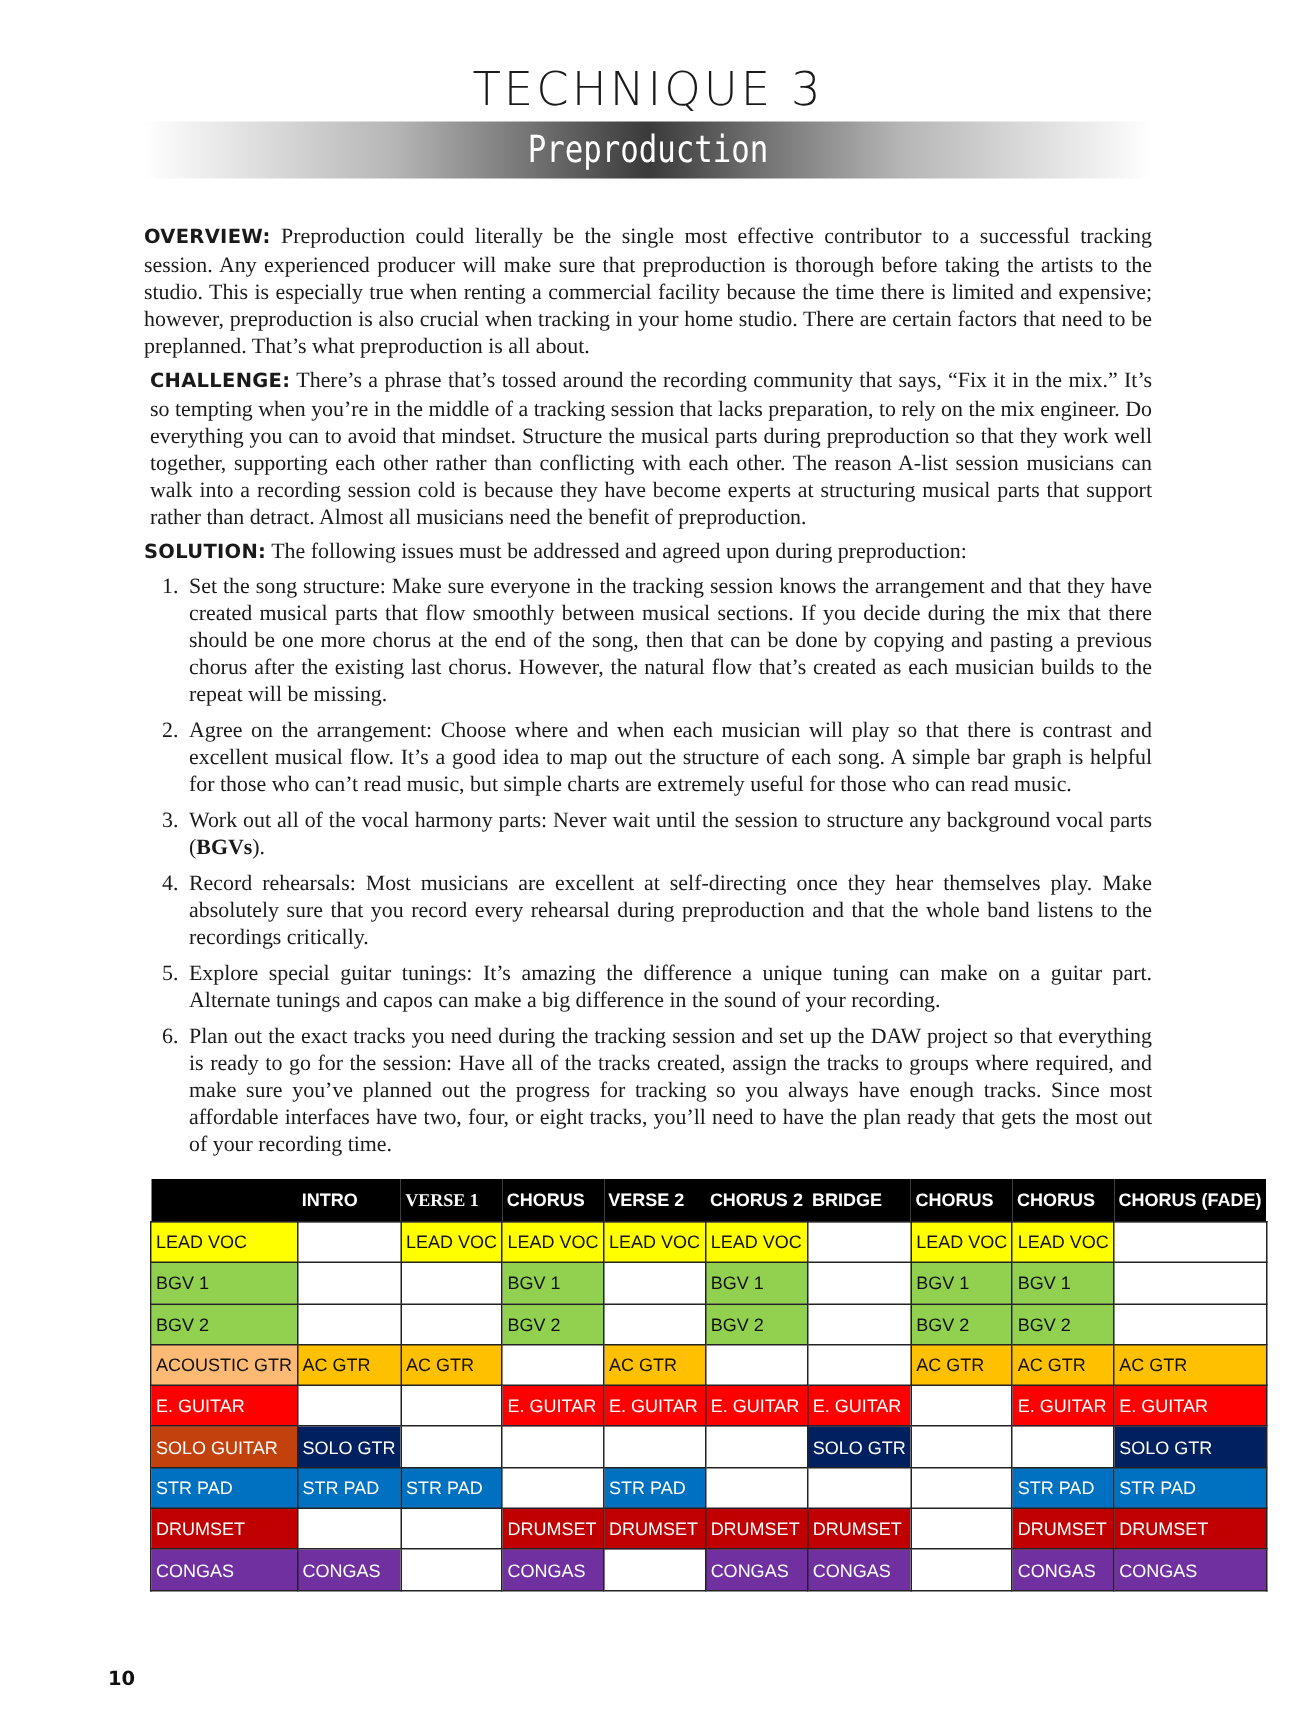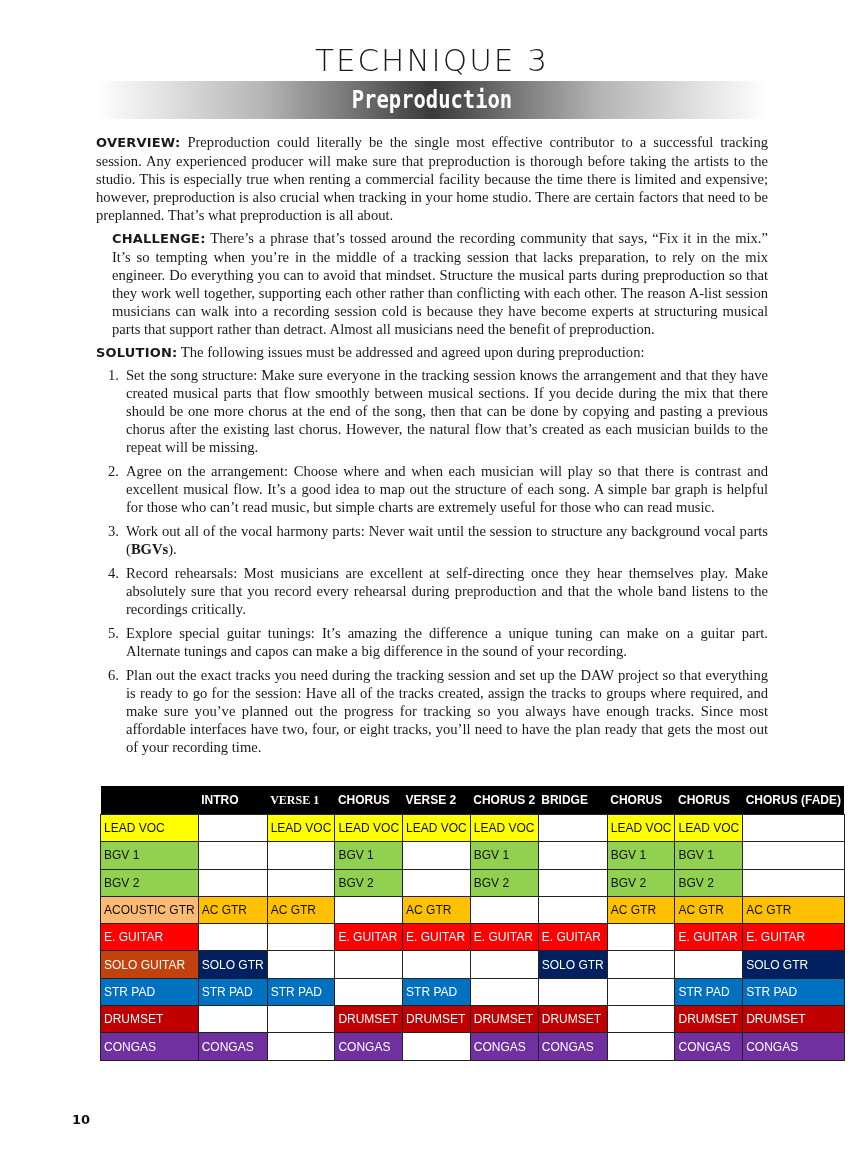--- a/index.html
+++ b/index.html
@@ -7,21 +7,20 @@
   .page { position: absolute; left: 0; top: 0; width: 864px; height: 1120px; }
 
   .technique-title {
     position: absolute; left: 0; top: 42px; width: 864px; text-align: center;
     font-family: "DejaVu Sans", sans-serif; font-weight: 300; font-size: 31px;
     letter-spacing: 2px; color: #1a1a1a; line-height: 36px;
   }
   .banner {
     position: absolute; left: 96px; top: 81px; width: 672px; height: 38px;
     background: linear-gradient(to right, #ffffff 0%, #b5b5b5 25%, #3a3a3a 50%, #b5b5b5 75%, #ffffff 100%);
-    font-weight: bold;
   }
   .banner-label {
     position: absolute; left: 0; top: 0; width: 672px; text-align: center;
     font-family: "DejaVu Sans Mono", monospace; font-size: 25px; line-height: 38px;
     color: #ffffff; transform: scaleX(0.82); letter-spacing: 0px;
   }
 
   .body-text {
     position: absolute; left: 96px; width: 672px;
     font-family: "Liberation Serif", serif; font-size: 14.6px; line-height: 18px;
@@ -60,25 +59,25 @@
 
 <div class="page">
 
   <div class="technique-title">TECHNIQUE 3</div>
 
   <div class="banner">
     <div class="banner-label">Preproduction</div>
   </div>
 
   <div class="body-text" style="top:133px;">
-    <p class="section" style="margin:0 0 5px 0;">
+    <p class="section" style="margin:16px 0 5px 0;">
       <span class="lead-label">OVERVIEW:</span>
       <span>Preproduction could literally be the single most effective contributor to a successful tracking session. Any experienced producer will make sure that preproduction is thorough before taking the artists to the studio. This is especially true when renting a commercial facility because the time there is limited and expensive; however, preproduction is also crucial when tracking in your home studio. There are certain factors that need to be preplanned. That’s what preproduction is all about.</span>
     </p>
-    <p class="section" style="margin:0 0 5px 16px;">
+    <p class="section" style="margin:0 0 5px 4px;">
       <span class="lead-label">CHALLENGE:</span>
       <span>There’s a phrase that’s tossed around the recording community that says, “Fix it in the mix.” It’s so tempting when you’re in the middle of a tracking session that lacks preparation, to rely on the mix engineer. Do everything you can to avoid that mindset. Structure the musical parts during preproduction so that they work well together, supporting each other rather than conflicting with each other. The reason A-list session musicians can walk into a recording session cold is because they have become experts at structuring musical parts that support rather than detract. Almost all musicians need the benefit of preproduction.</span>
     </p>
     <p class="section" style="margin:0 0 4px 0;">
       <span class="lead-label">SOLUTION:</span>
       <span>The following issues must be addressed and agreed upon during preproduction:</span>
     </p>
     <ol class="list" style="position:static;width:auto;">
       <li class="list-item">
         <span class="list-num">1.</span>

